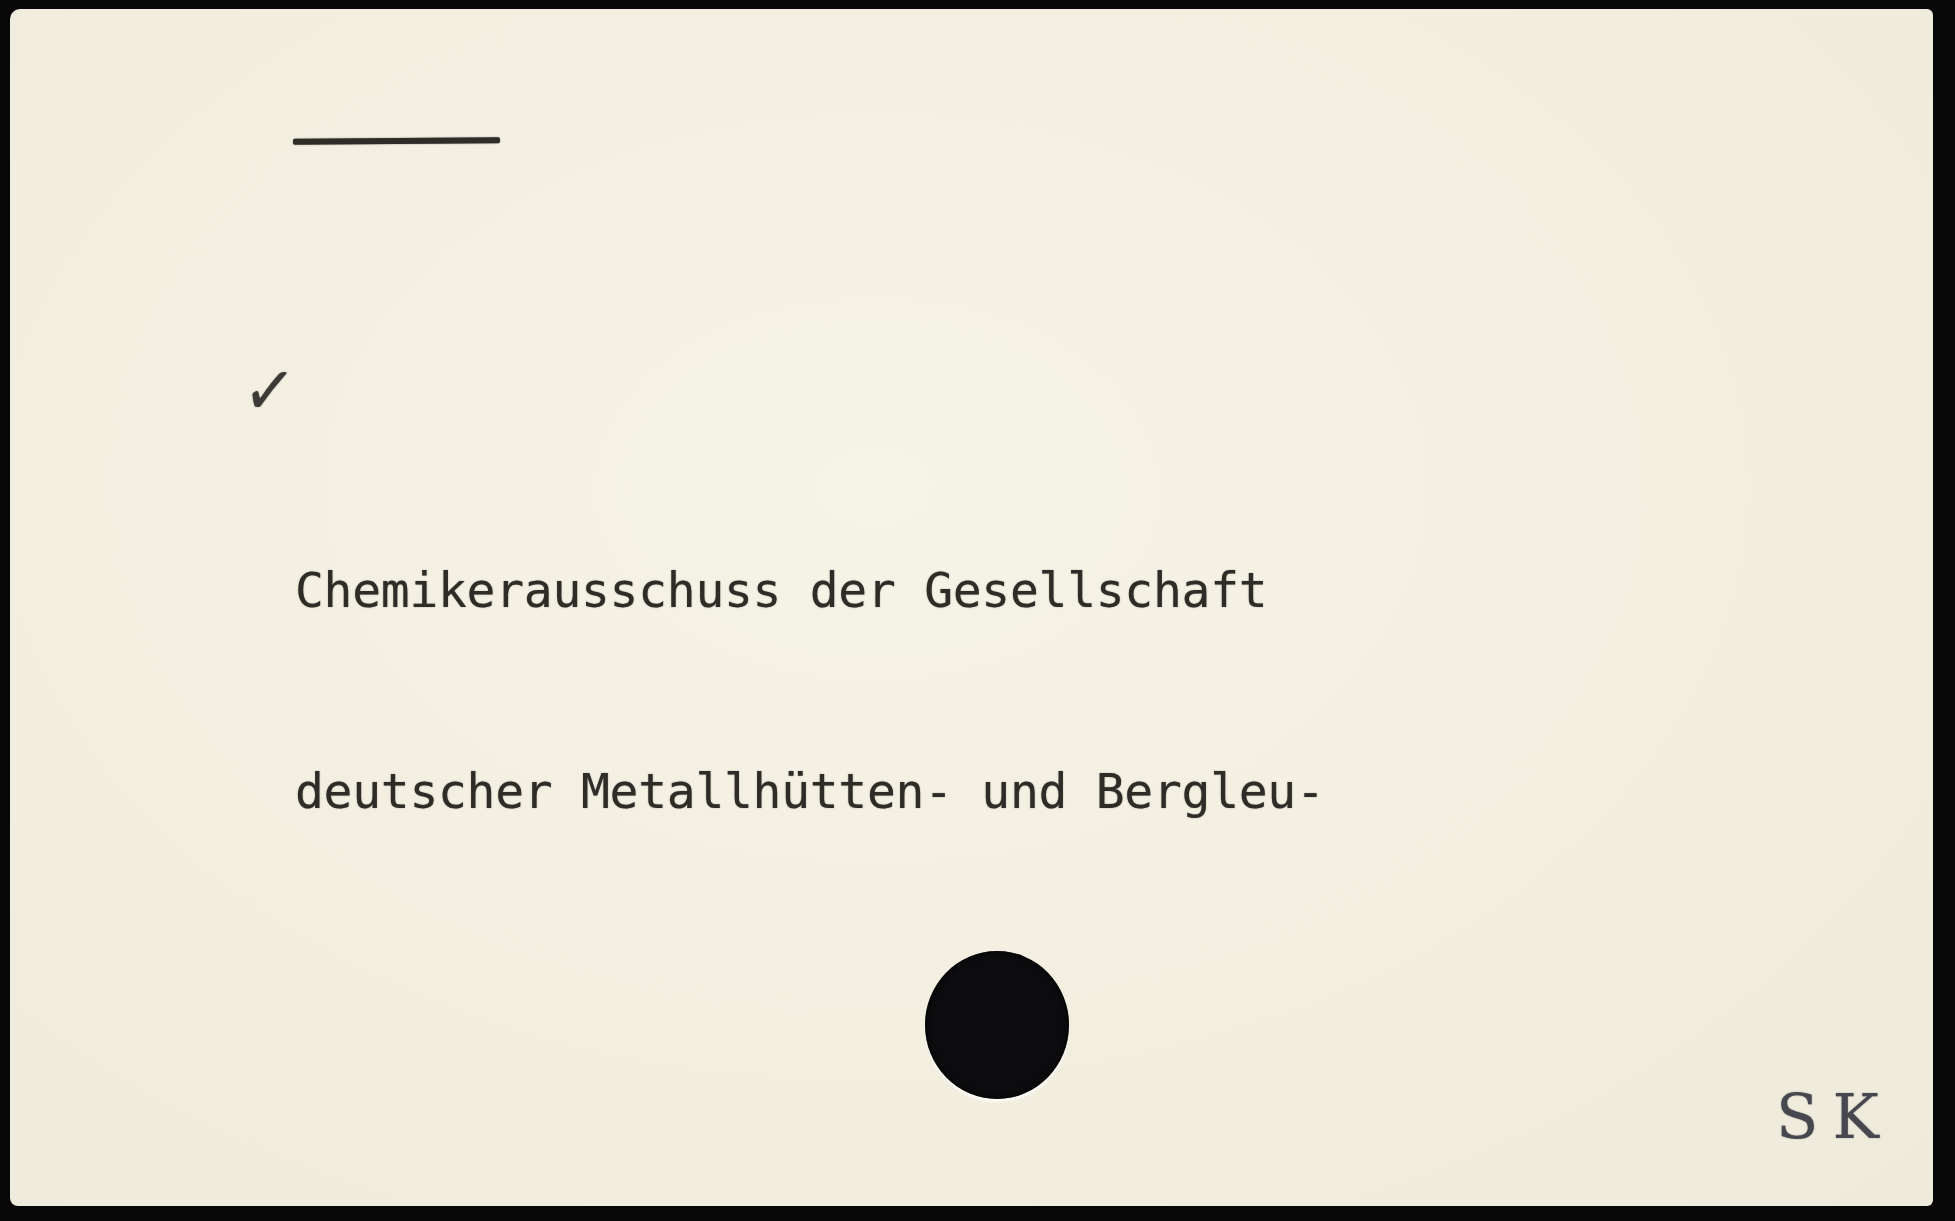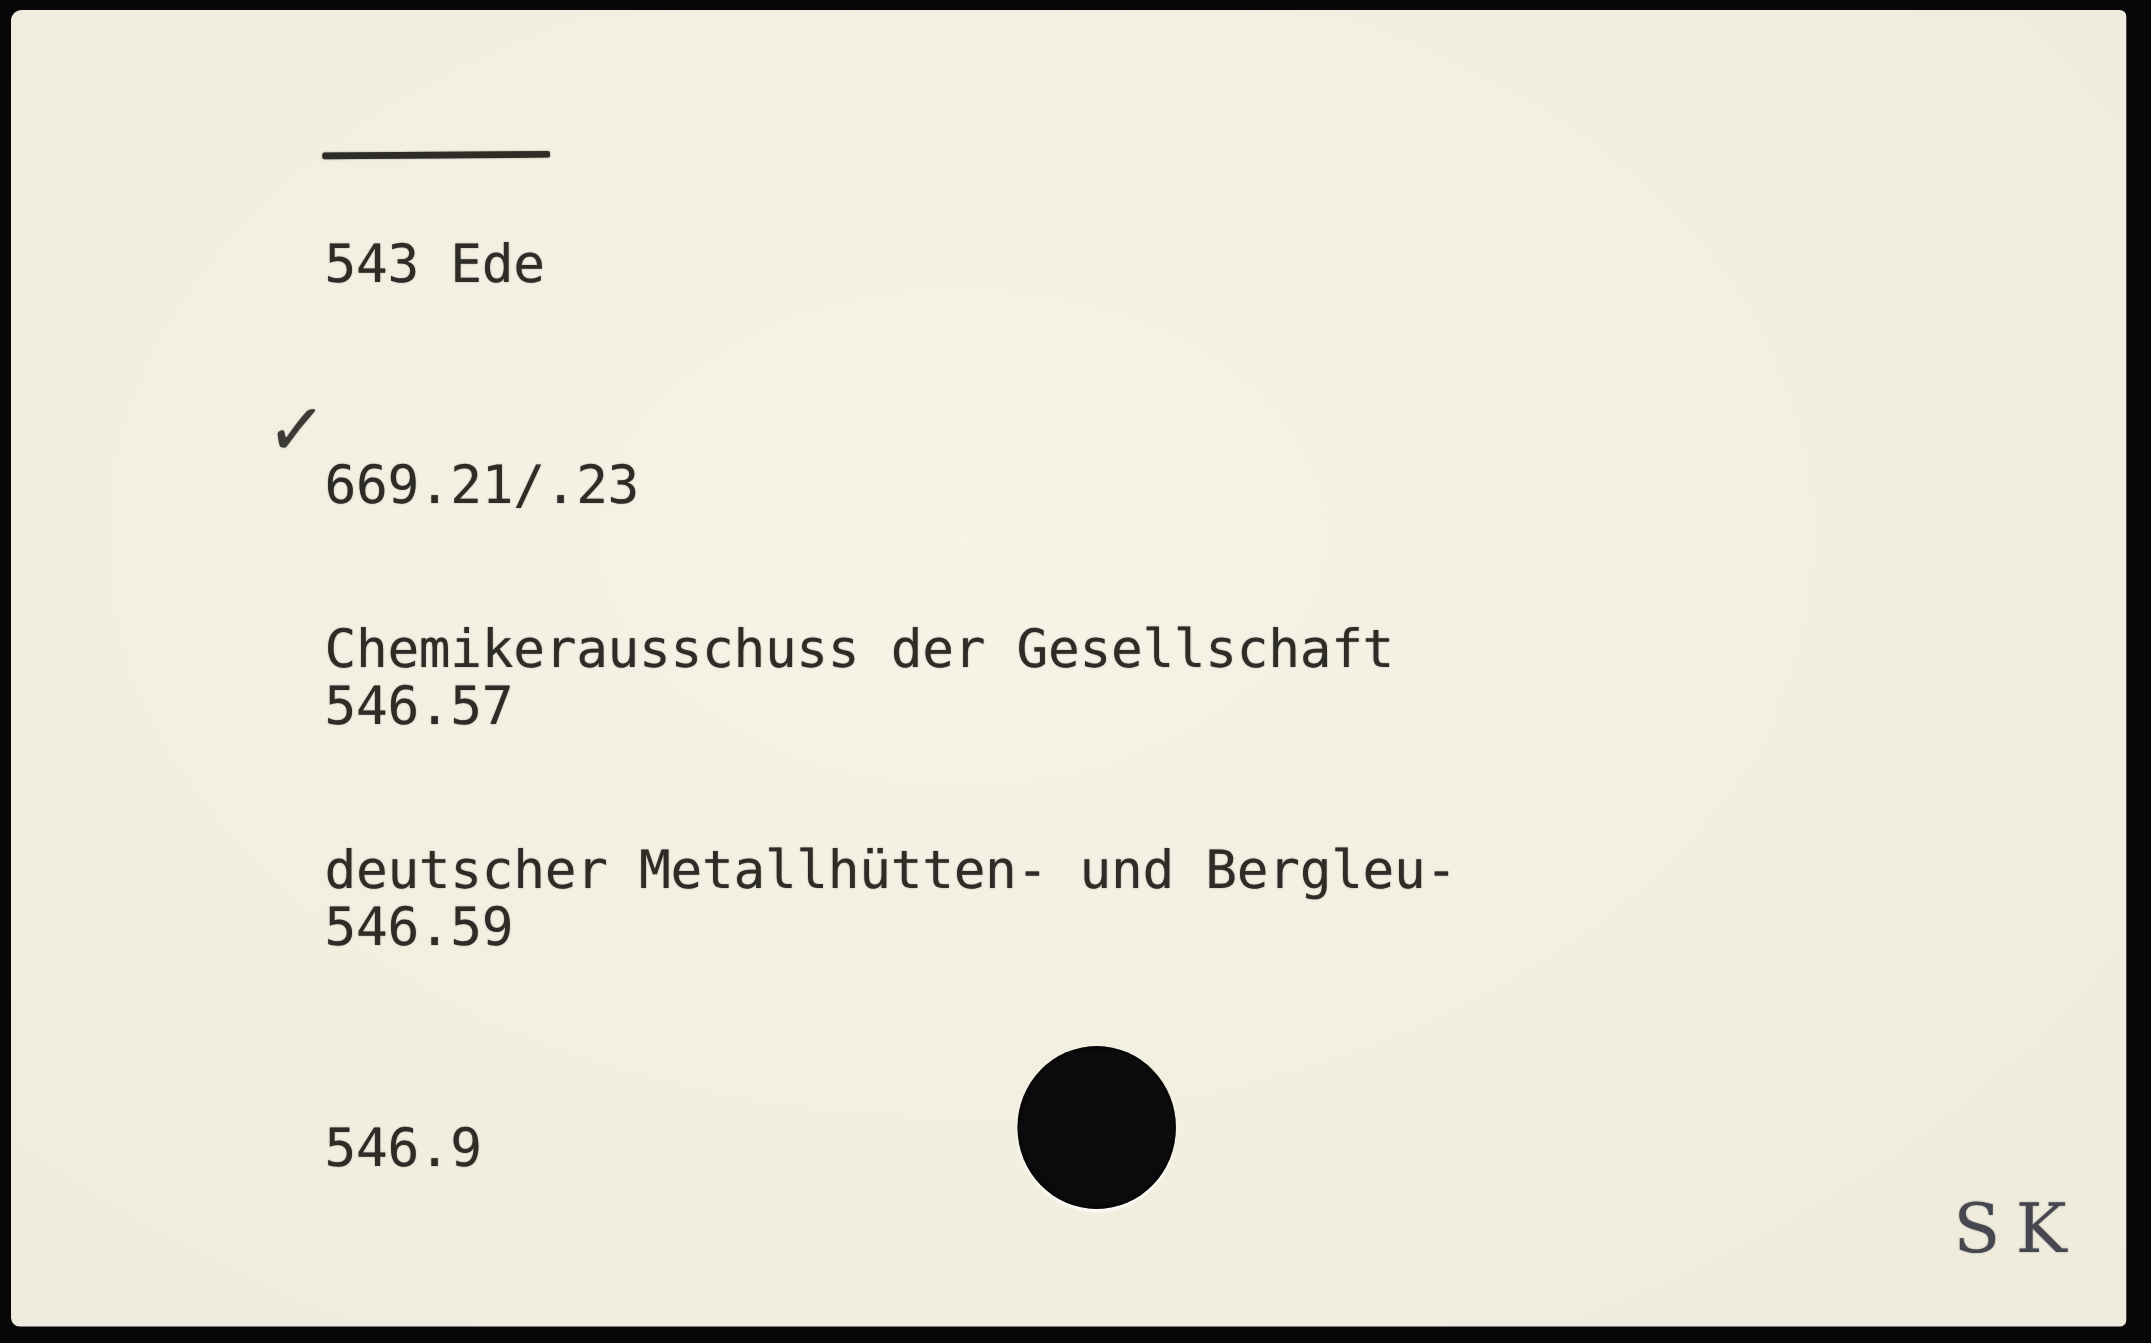--- a/index.html
+++ b/index.html
@@ -82,27 +82,20 @@
     color: #47474f;
     text-shadow: 0 0 1.5px rgba(71,71,79,0.6);
   }
 </style>
 </head>
 <body>
 
 <div id="stage">
   <div id="card">
 
-    <div id="numbers-block" class="typed">
-      <div>543 Ede</div>
-      <div>669.21/.23</div>
-      <div>546.57</div>
-      <div>546.59</div>
-      <div>546.9</div>
-    </div>
 
     <div id="heading-underline"></div>
 
     <div id="checkmark">✓</div>
 
     <div id="body-block" class="typed">
       <div>Chemikerausschuss der Gesellschaft</div>
       <div>deutscher Metallhütten- und Bergleu-</div>
       
       

